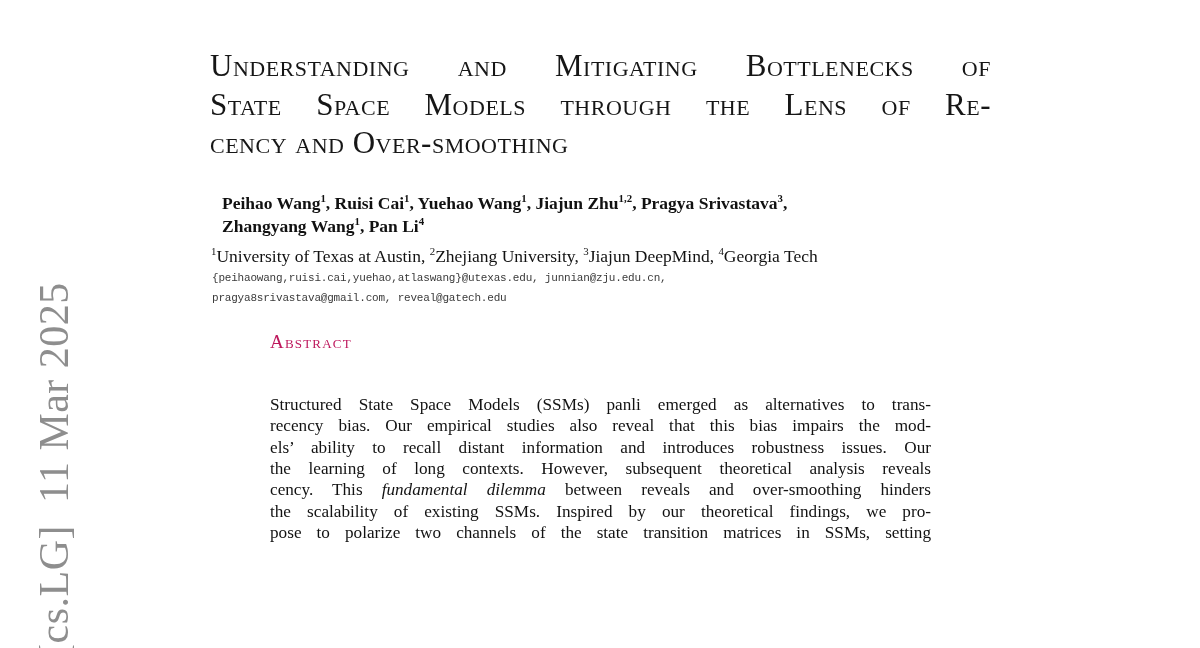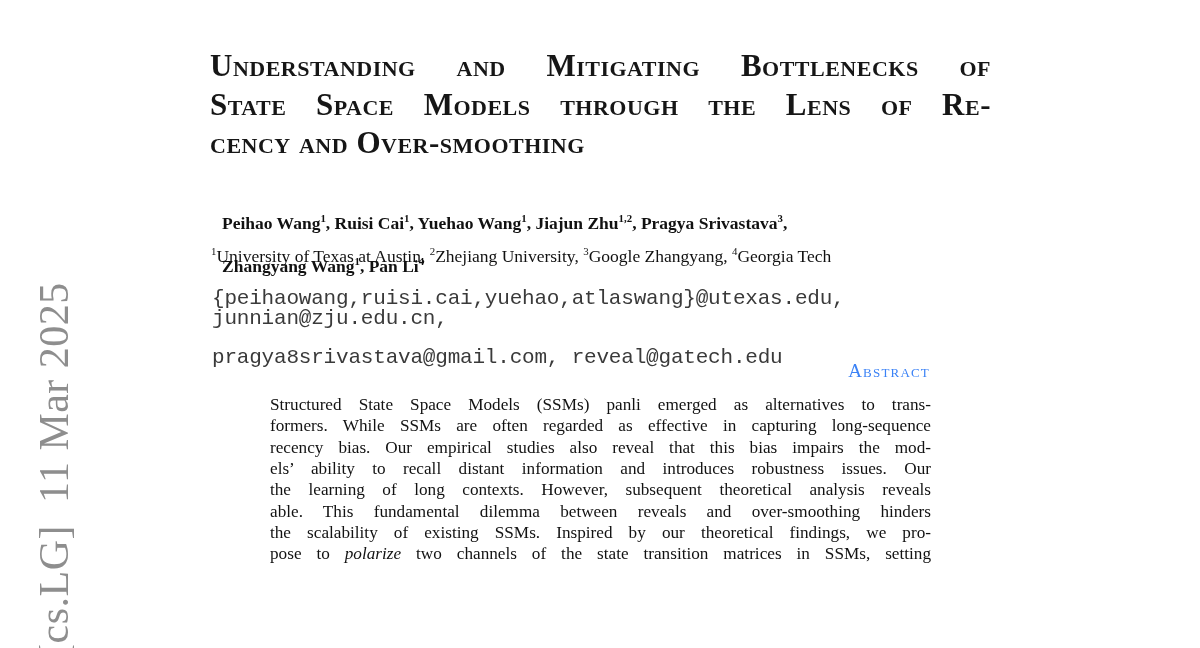--- a/index.html
+++ b/index.html
@@ -25,21 +25,21 @@
     letter-spacing: 0.5px;
   }
 
   .title {
     position: absolute;
     left: 210px; top: 47px; width: 781px;
     font-size: 31px;
     line-height: 38.5px;
     font-variant: small-caps;
     letter-spacing: 0.5px;
-    font-weight: 700;
+    font-weight: 400;
     color: #161616;
   }
 
   .authors {
     position: absolute;
     left: 222px; top: 192px; width: 740px;
     font-size: 17.5px;
     line-height: 23px;
     font-weight: bold;
     color: #111111;
@@ -50,47 +50,47 @@
     left: 211px; top: 246px; width: 760px;
     font-size: 17.5px;
     line-height: 21px;
     color: #111111;
   }
 
   .emails {
     position: absolute;
     left: 212px; top: 269px; width: 780px;
     font-family: "Liberation Mono", "DejaVu Sans Mono", monospace;
-    font-size: 21px;
+    font-size: 11px;
     line-height: 19.5px;
     color: #3a3a3a;
     letter-spacing: -0.2px;
   }
 
   .abstract-heading {
     position: absolute;
-    left: 270px; top: 360px; width: 660px;
-    text-align: right;
+    left: 270px; top: 331px; width: 660px;
+    text-align: left;
     font-variant: small-caps;
     font-size: 19px;
     letter-spacing: 1.2px;
-    color: #3b82f6;
+    color: #be185d;
   }
 
   .abstract-body {
     position: absolute;
     left: 270px; top: 394px; width: 661px;
     font-size: 17.2px;
     line-height: 21.35px;
     color: #121212;
   }
 
   .jline { text-align: justify; text-align-last: justify; }
   .jline.last { text-align-last: left; }
-  .pline { text-align: left; margin-top: 20px; }
+  .pline { text-align: left; }
 
   sup {
     font-size: 62%;
     line-height: 0;
     vertical-align: super;
   }
 </style>
 </head>
 <body>
 
@@ -102,33 +102,32 @@
       <div class="jline"><span>Understanding and Mitigating Bottlenecks of</span></div>
       <div class="jline"><span>State Space Models through the Lens of Re-</span></div>
       <div class="jline last"><span>cency and Over-smoothing</span></div>
     </div>
 
   <div class="authors">
       <div class="pline"><span>Peihao Wang</span><sup>1</sup><span>, Ruisi Cai</span><sup>1</sup><span>, Yuehao Wang</span><sup>1</sup><span>, Jiajun Zhu</span><sup>1,2</sup><span>, Pragya Srivastava</span><sup>3</sup><span>,</span></div>
       <div class="pline last"><span>Zhangyang Wang</span><sup>1</sup><span>, Pan Li</span><sup>4</sup></div>
     </div>
 
-  <div class="affiliations"><sup>1</sup><span>University of Texas at Austin, </span><sup>2</sup><span>Zhejiang University, </span><sup>3</sup><span>Google Zhangyang, </span><sup>4</sup><span>Georgia Tech</span></div>
+  <div class="affiliations"><sup>1</sup><span>University of Texas at Austin, </span><sup>2</sup><span>Zhejiang University, </span><sup>3</sup><span>Jiajun DeepMind, </span><sup>4</sup><span>Georgia Tech</span></div>
 
   <div class="emails">
       <div class="pline"><span>{peihaowang,ruisi.cai,yuehao,atlaswang}@utexas.edu, junnian@zju.edu.cn,</span></div>
       <div class="pline last"><span>pragya8srivastava@gmail.com, reveal@gatech.edu</span></div>
     </div>
 
   <div class="abstract-heading">Abstract</div>
 
   <div class="abstract-body">
       <div class="jline"><span>Structured State Space Models (SSMs) panli emerged as alternatives to trans-</span></div>
-      <div class="jline"><span>formers. While SSMs are often regarded as effective in capturing long-sequence</span></div>
       <div class="jline"><span>recency bias. Our empirical studies also reveal that this bias impairs the mod-</span></div>
       <div class="jline"><span>els’ ability to recall distant information and introduces robustness issues. Our</span></div>
       <div class="jline"><span>the learning of long contexts. However, subsequent theoretical analysis reveals</span></div>
-      <div class="jline"><span>able. This </span><span style="">fundamental dilemma</span><span> between reveals and over-smoothing hinders</span></div>
+      <div class="jline"><span>cency. This </span><span style="font-style: italic;">fundamental dilemma</span><span> between reveals and over-smoothing hinders</span></div>
       <div class="jline"><span>the scalability of existing SSMs. Inspired by our theoretical findings, we pro-</span></div>
-      <div class="jline"><span>pose to </span><span style="font-style: italic;">polarize</span><span> two channels of the state transition matrices in SSMs, setting</span></div>
+      <div class="jline"><span>pose to </span><span style="">polarize</span><span> two channels of the state transition matrices in SSMs, setting</span></div>
     </div>
 
 </div>
 
 </body></html>

